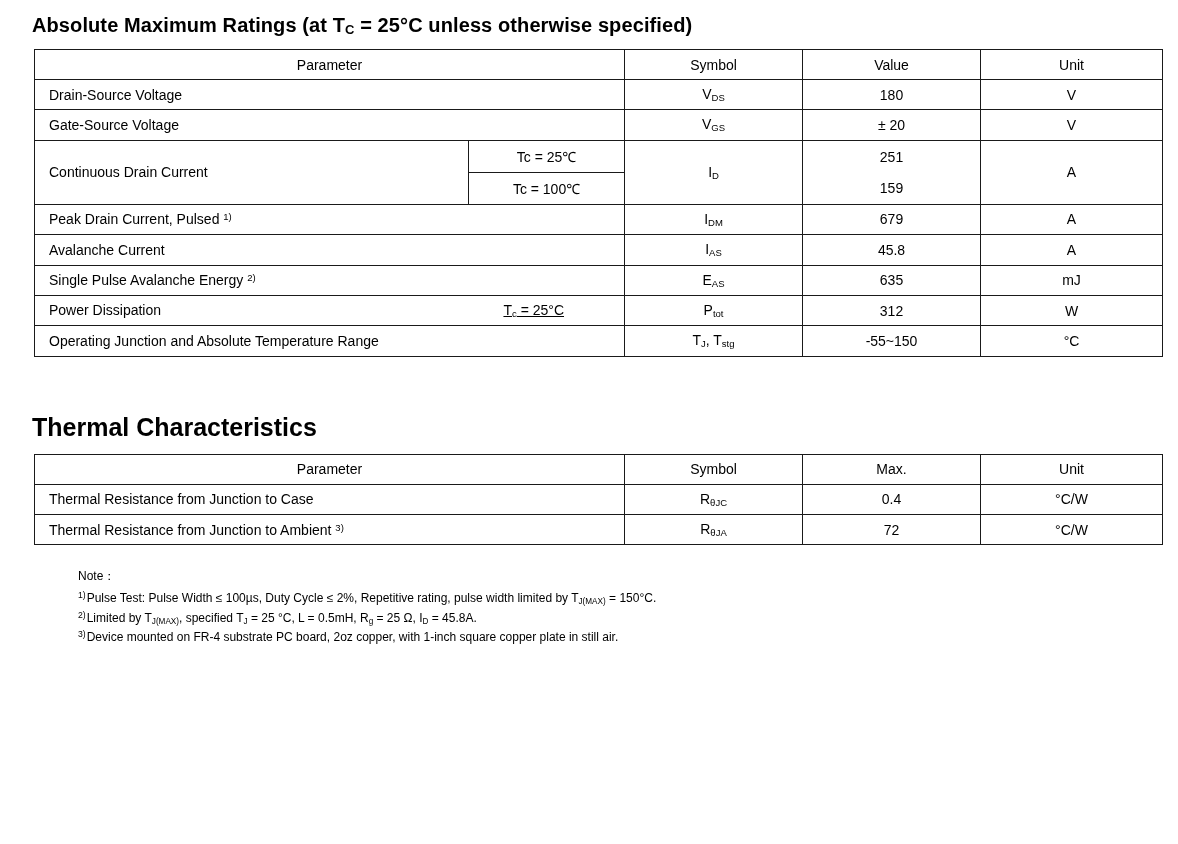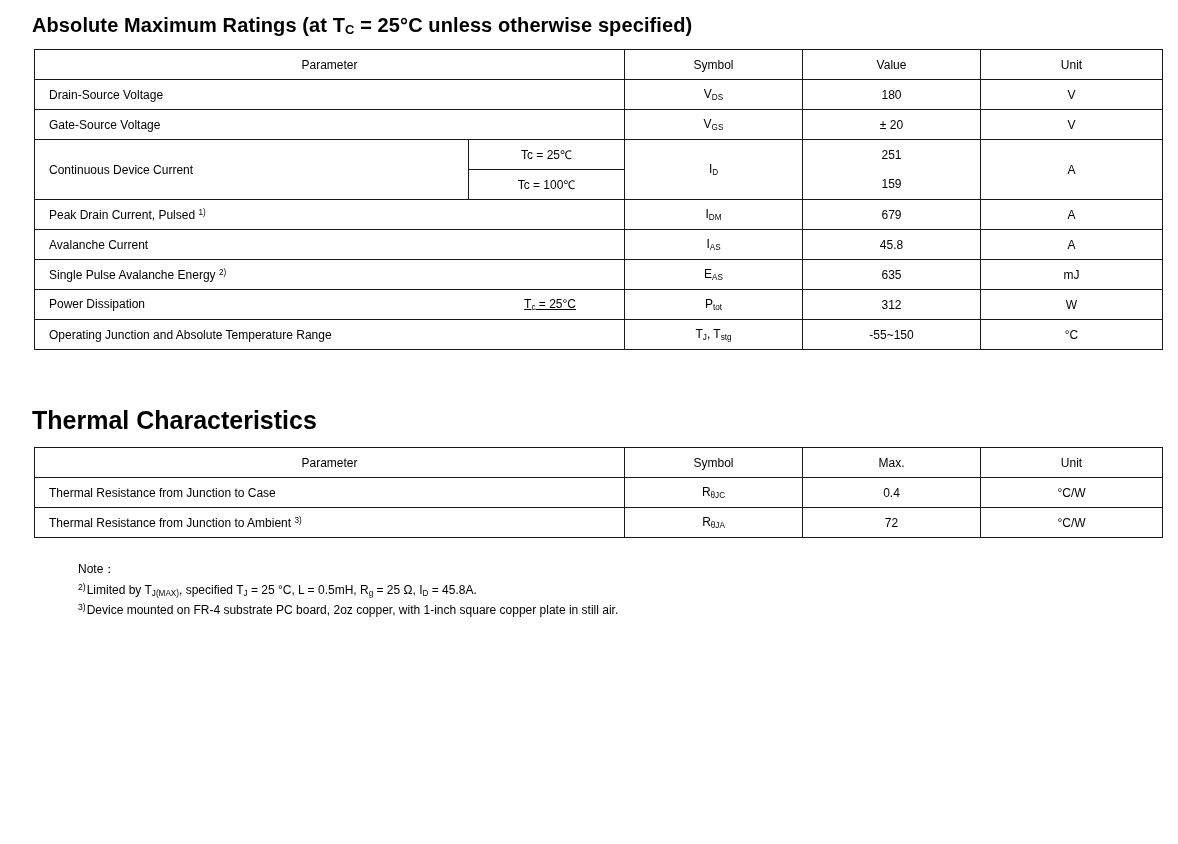--- a/index.html
+++ b/index.html
@@ -35,23 +35,23 @@
     margin: 0 0 12px 12px;
   }
   table.dt {
     border-collapse: collapse;
     width: 1128px;
     margin-left: 14px;
     table-layout: fixed;
   }
   table.dt td, table.dt th {
     border: 1.5px solid #1a1a1a;
-    font-size: 12px;
+    font-size: 14px;
     font-weight: normal;
-    padding: 6px 12px;
+    padding: 6px 24px;
     vertical-align: middle;
     height: 30px;
     box-sizing: border-box;
   }
   .c-center { text-align: center; }
   .c-left { text-align: left; padding-left: 14px !important; }
   sub {
     font-size: 0.68em;
     vertical-align: -0.25em;
   }
@@ -134,21 +134,21 @@
         <td class="c-center">V</td>
       </tr>
       <tr>
         <td class="c-left" colspan="2">Gate-Source Voltage</td>
         <td class="c-center"><span>V</span><sub>GS</sub></td>
         <td class="c-center">± 20</td>
         <td class="c-center">V</td>
       </tr>
 
       <tr>
-        <td class="param-split" rowspan="2">Continuous Device Current</td>
+        <td class="param-split" rowspan="2">Continuous Drain Current</td>
         <td class="cond-cell">Tc = 25℃</td>
         <td class="c-center" rowspan="2"><span>I</span><sub>D</sub></td>
         <td class="c-center" style="border-bottom:none;">251</td>
         <td class="c-center" rowspan="2">A</td>
       </tr>
       <tr>
         <td class="cond-cell">Tc = 100℃</td>
         <td class="c-center" style="border-top:none;">159</td>
       </tr>
 
@@ -216,20 +216,23 @@
         <td class="c-center"><span>R</span><sub>θJA</sub></td>
         <td class="c-center">72</td>
         <td class="c-center">°C/W</td>
       </tr>
     </tbody>
   </table>
 
   <div class="notes">
     <div class="note-head">Note：</div>
     <div class="note-line">
+      <sup>1)</sup><span>Pulse Test: Pulse Width ≤ 100µs, Duty Cycle ≤ 2%, Repetitive rating, pulse width limited by T</span><sub>J(MAX)</sub><span> = 150°C.</span>
+    </div>
+    <div class="note-line">
       <sup>2)</sup><span>Limited by T</span><sub>J(MAX)</sub><span>, specified T</span><sub>J</sub><span> = 25 °C, L = 0.5mH, R</span><sub>g</sub><span> = 25 Ω, I</span><sub>D</sub><span> = 45.8A.</span>
     </div>
     <div class="note-line">
       <sup>3)</sup><span>Device mounted on FR-4 substrate PC board, 2oz copper, with 1-inch square copper plate in still air.</span>
     </div>
   </div>
 
 </div>
 
 </body></html>

